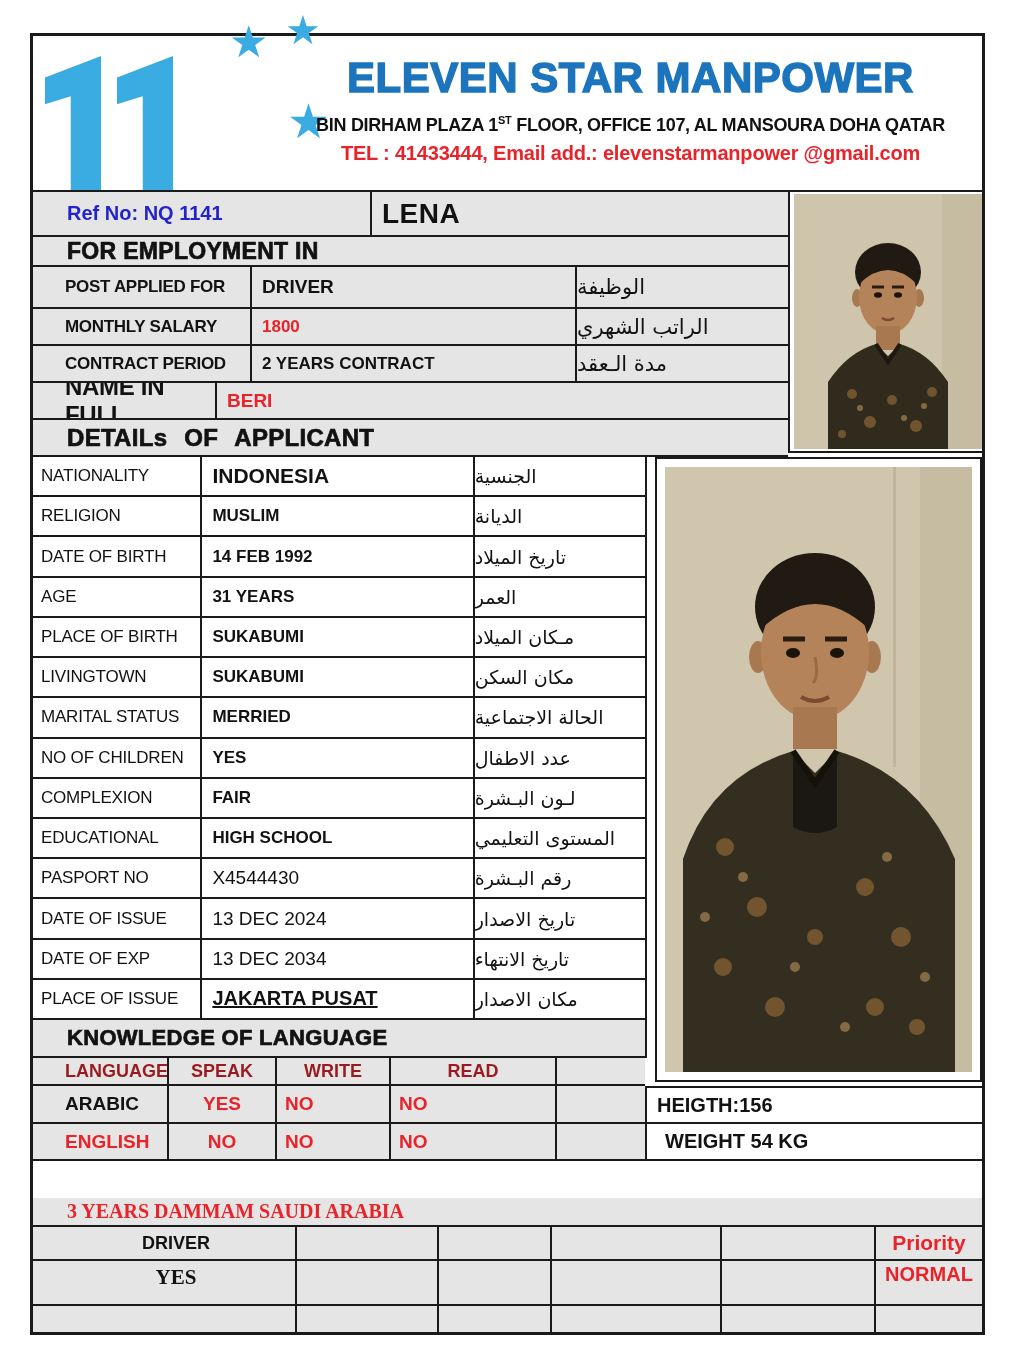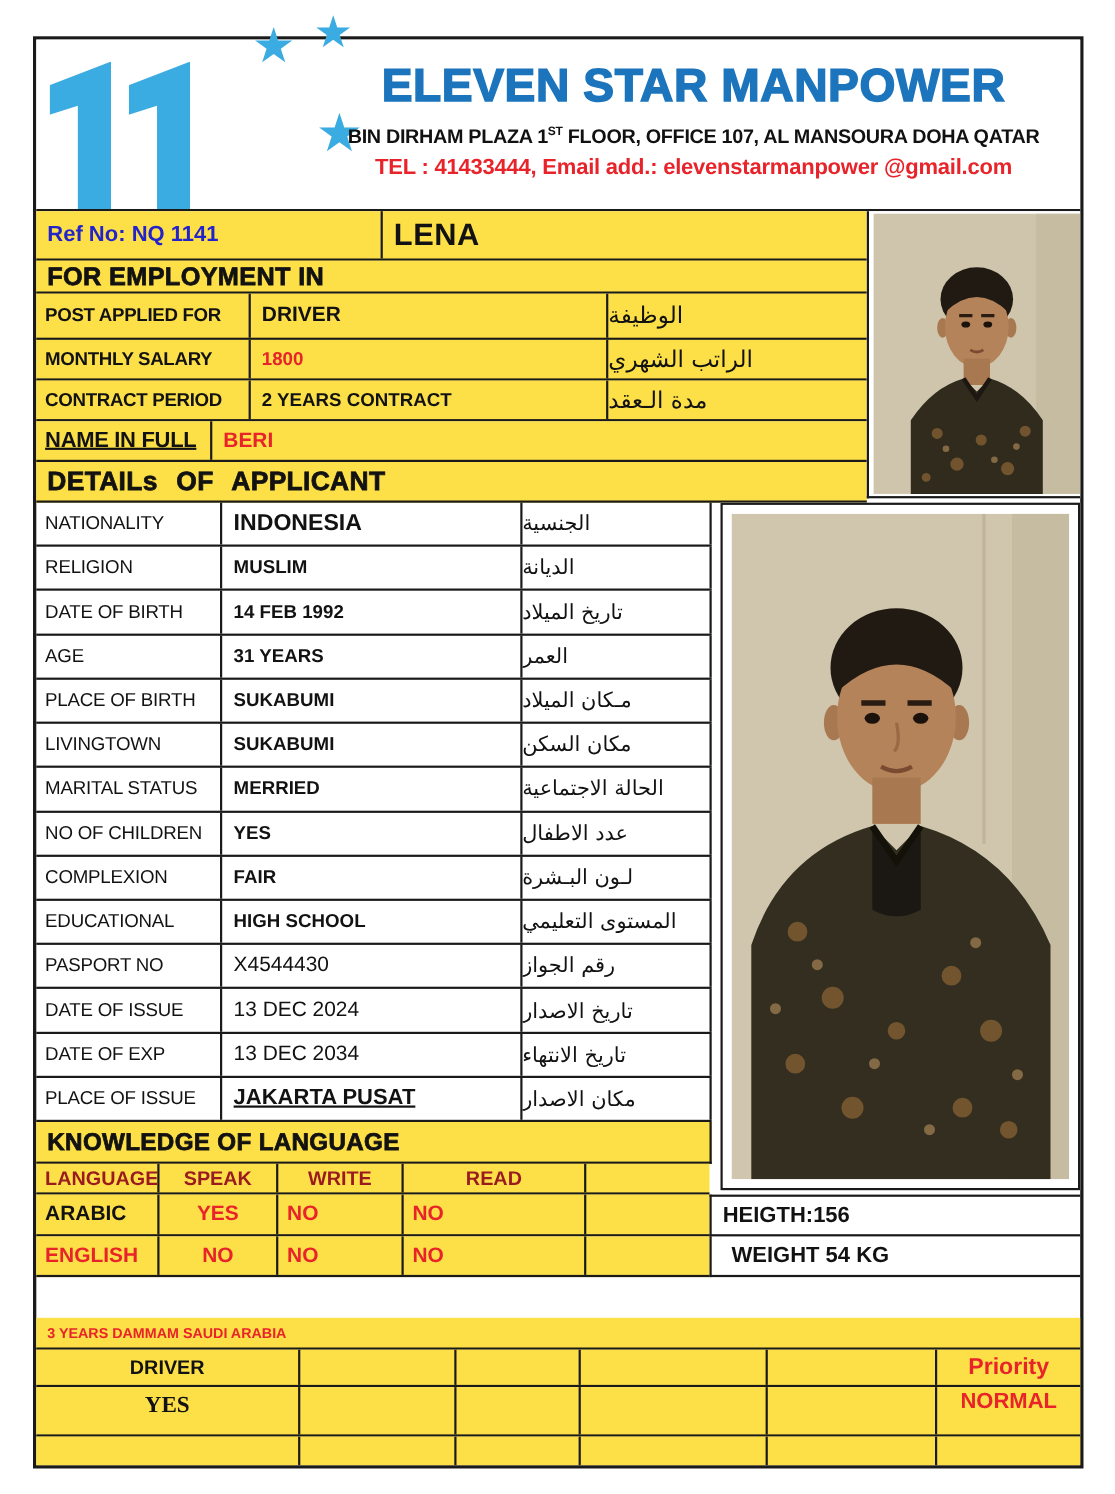--- a/index.html
+++ b/index.html
@@ -1,21 +1,21 @@
 <!DOCTYPE html>
 <html><head>
 <meta charset="utf-8">
 <style>
   html,body{margin:0;padding:0;background:#ffffff;}
   .page{position:relative;width:1014px;height:1358px;background:#fff;
         font-family:"Liberation Sans", sans-serif;color:#121212;overflow:hidden;}
   .frame{position:absolute;left:30px;top:33px;width:955px;height:1302px;
          border:3px solid #1a1a1a;box-sizing:border-box;background:#fff;}
   .abs{position:absolute;box-sizing:border-box;}
-  .row{position:absolute;left:0;display:flex;box-sizing:border-box;background:#fde047;}
+  .row{position:absolute;left:0;display:flex;box-sizing:border-box;background:#e5e5e5;padding-left:24px;}
   .bb{border-bottom:2px solid #1a1a1a;}
   .br{border-right:2px solid #1a1a1a;}
   .cell{box-sizing:border-box;display:flex;align-items:center;overflow:hidden;}
   .lbl{font-weight:bold;font-size:17px;padding-left:8px;letter-spacing:-0.3px;}
   .dlbl{font-weight:normal;font-size:17px;padding-left:8px;letter-spacing:-0.2px;}
   .val{font-weight:bold;font-size:17px;padding-left:10px;}
   .v-lg{font-size:21px;}
   .v-reg{font-weight:normal;font-size:19px;}
   .red{color:#e8232a;}
   .maroon{color:#9a1b1f;}
@@ -110,21 +110,21 @@
       <div class="cell ar ar-lg" style="flex:1;">الراتب الشهري</div>
     </div>
 
     <div class="row bb" style="top:310px;width:755px;height:37px;">
       <div class="cell br lbl" style="width:195px;">CONTRACT PERIOD</div>
       <div class="cell br val" style="width:325px;">2 YEARS CONTRACT</div>
       <div class="cell ar ar-lg" style="flex:1;">مدة الـعقد</div>
     </div>
 
     <div class="row bb" style="top:347px;width:755px;height:37px;">
-      <div class="cell br lbl" style="width:160px;font-size:20px;text-decoration:underline;">NAME IN FULL</div>
+      <div class="cell br lbl" style="width:160px;font-size:24px;">NAME IN FULL</div>
       <div class="cell val red" style="flex:1;font-size:19px;">BERI</div>
     </div>
 
     <div class="row bb" style="top:384px;width:755px;height:37px;">
       <div class="cell sect wsp" style="flex:1;font-size:24px;">DETAILs OF APPLICANT</div>
     </div>
 
     <div class="dettbl">
       <div class="drow">
           <div class="cell br dc1 dlbl">NATIONALITY</div>
@@ -172,21 +172,21 @@
           <div class="cell br dc3 ar">لـون البـشرة</div>
         </div>
       <div class="drow">
           <div class="cell br dc1 dlbl">EDUCATIONAL</div>
           <div class="cell br dc2 val">HIGH SCHOOL</div>
           <div class="cell br dc3 ar">المستوى التعليمي</div>
         </div>
       <div class="drow">
           <div class="cell br dc1 dlbl">PASPORT NO</div>
           <div class="cell br dc2 val v-reg">X4544430</div>
-          <div class="cell br dc3 ar">رقم الجواز</div>
+          <div class="cell br dc3 ar">رقم البـشرة</div>
         </div>
       <div class="drow">
           <div class="cell br dc1 dlbl">DATE OF ISSUE</div>
           <div class="cell br dc2 val v-reg">13 DEC 2024</div>
           <div class="cell br dc3 ar">تاريخ الاصدار</div>
         </div>
       <div class="drow">
           <div class="cell br dc1 dlbl">DATE OF EXP</div>
           <div class="cell br dc2 val v-reg">13 DEC 2034</div>
           <div class="cell br dc3 ar">تاريخ الانتهاء</div>
@@ -221,21 +221,21 @@
     <div class="row bb" style="top:1088px;width:612px;height:37px;">
       <div class="cell br lc1 lval red" style="padding-left:8px;">ENGLISH</div>
       <div class="cell br lc2 lval red ctr">NO</div>
       <div class="cell br lc3 lval red" style="padding-left:8px;">NO</div>
       <div class="cell br lc4 lval red" style="padding-left:8px;">NO</div>
       <div class="cell lcf"></div>
     </div>
 
 
     <div class="row bb" style="top:1162px;width:949px;height:29px;">
-      <div class="cell val red" style="flex:1;font-size:13px;">3 YEARS DAMMAM SAUDI ARABIA</div>
+      <div class="cell val red" style="flex:1;font-size:20px;font-family:Liberation Serif, serif;">3 YEARS DAMMAM SAUDI ARABIA</div>
     </div>
 
     <div class="row bb" style="top:1191px;width:949px;height:34px;">
       <div class="btc br b1 btval">DRIVER</div>
       <div class="btc br b2"></div>
       <div class="btc br b3"></div>
       <div class="btc br b4"></div>
       <div class="btc br b5"></div>
       <div class="btc b6 prio red">Priority</div>
     </div>

